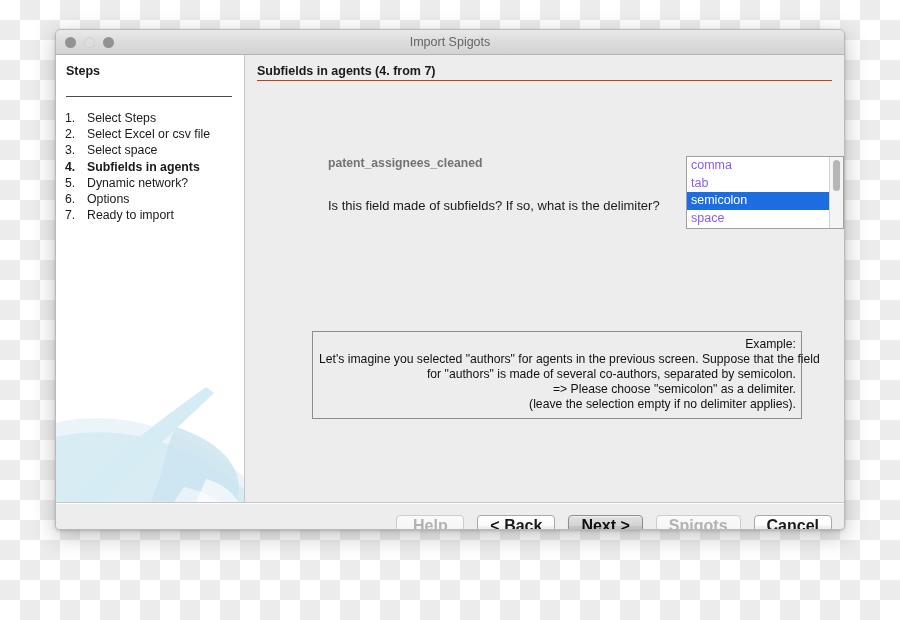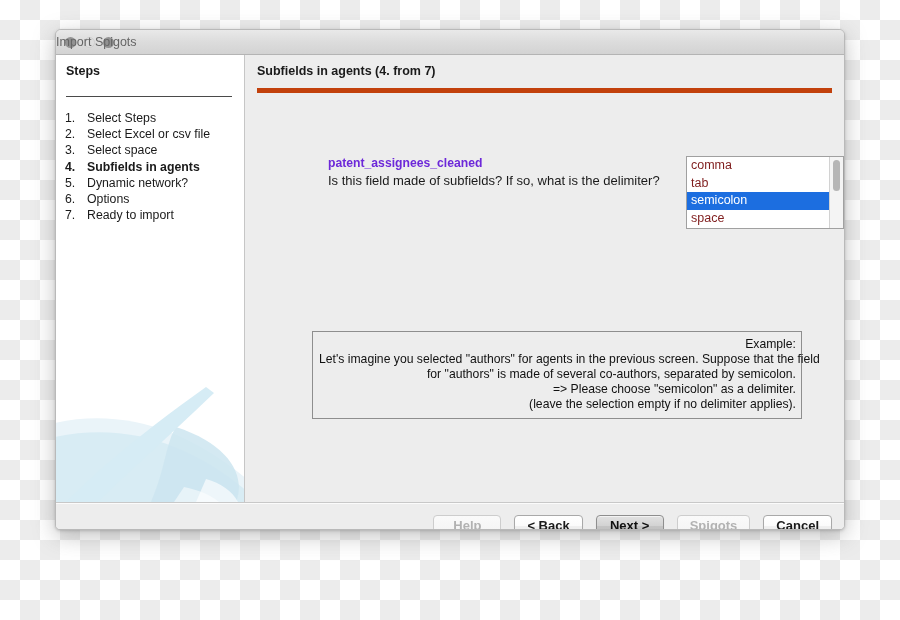--- a/index.html
+++ b/index.html
@@ -54,21 +54,21 @@
     height: 11px;
     border-radius: 50%;
     box-sizing: border-box;
   }
   .light.close  { background: #929292; }
   .light.min    { background: #dedede; border: 1px solid #cfcfcf; }
   .light.max    { background: #929292; }
   .title-text {
     position: absolute;
     left: 0; right: 0; top: 5px;
-    text-align: left;
+    text-align: center;
     font-size: 12.5px;
     color: #656565;
   }
 
   
   .wbody {
     position: relative;
     height: 447px;
     background: #ededed;
   }
@@ -120,36 +120,36 @@
   .main {
     position: absolute;
     left: 189px; top: 0; right: 0; bottom: 0;
     background: #ededed;
   }
   .main-head {
     margin: 9px 12px 0 12px;
     font-size: 12.5px;
     font-weight: bold;
     color: #1a1a1a;
-    padding-bottom: 10px;
-    border-bottom: 5px solid #c2410c;
+    padding-bottom: 2px;
+    border-bottom: 1px solid #c2410c;
   }
 
   .field-label {
     position: absolute;
     left: 83px;
     top: 101px;
     font-size: 12.2px;
     font-weight: bold;
-    color: #6d28d9;
+    color: #737373;
   }
   .field-question {
     position: absolute;
     left: 83px;
-    top: 118px;
+    top: 143px;
     font-size: 13px;
     color: #1a1a1a;
   }
 
   
   .listbox {
     position: absolute;
     left: 441px;
     top: 101px;
     width: 158px;
@@ -162,21 +162,21 @@
   }
   .list-items {
     flex: 1 1 auto;
     overflow: hidden;
   }
   .list-item {
     font-size: 12.5px;
     line-height: 17.5px;
     height: 17.5px;
     padding-left: 4px;
-    color: #7f1d1d;
+    color: #8b5cf6;
     white-space: nowrap;
   }
   .list-item.selected {
     background: #1c6ee0;
     color: #ffffff;
   }
   .list-scroll {
     flex: 0 0 13px;
     background: #f4f4f4;
     border-left: 1px solid #d2d2d2;
@@ -224,21 +224,21 @@
     right: 12px;
     top: 12px;
     display: flex;
     gap: 13px;
   }
   .btn {
     min-width: 68px;
     height: 22px;
     line-height: 20px;
     text-align: center;
-    font-size: 13px;
+    font-size: 16px;
     font-weight: bold;
     color: #1a1a1a;
     padding: 0 12px;
     border-radius: 4px;
     border: 1px solid #a9a9a9;
     background: linear-gradient(to bottom, #ffffff 0%, #fbfbfb 48%, #f0f0f0 52%, #eaeaea 100%);
     box-sizing: border-box;
     box-shadow: 0 1px 1px rgba(0,0,0,0.08);
   }
   .btn.disabled {

